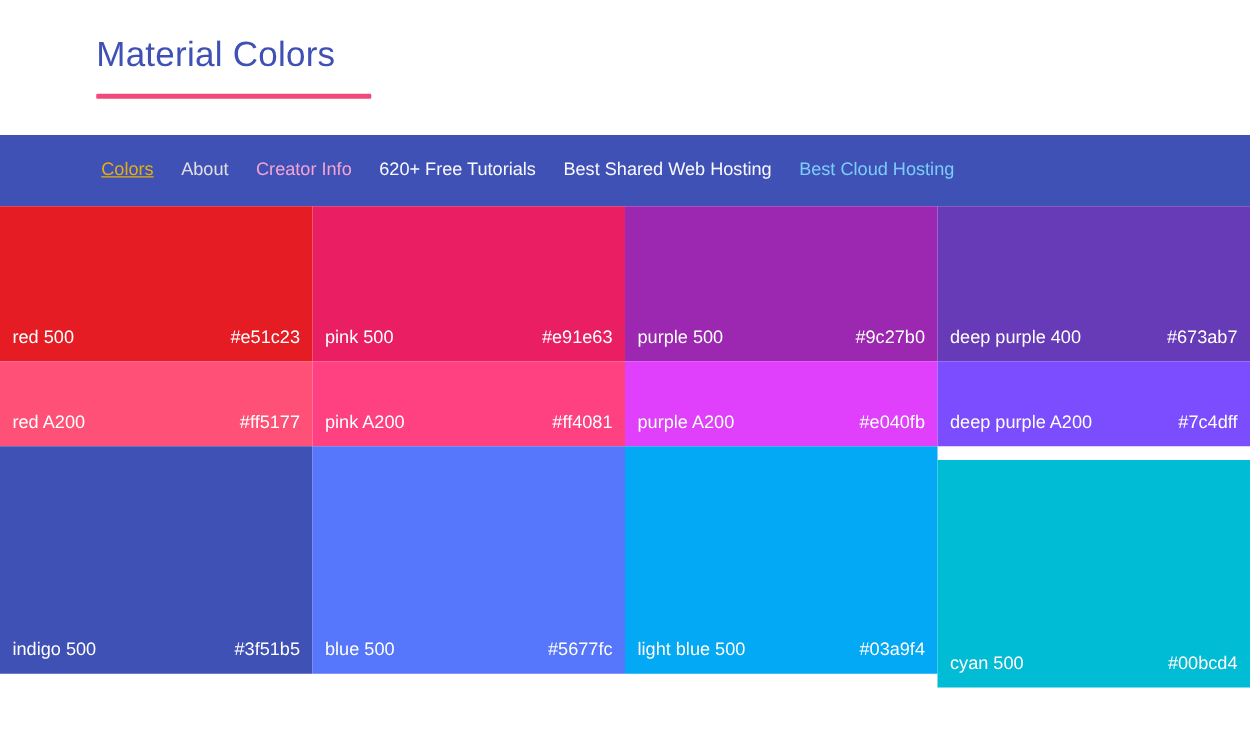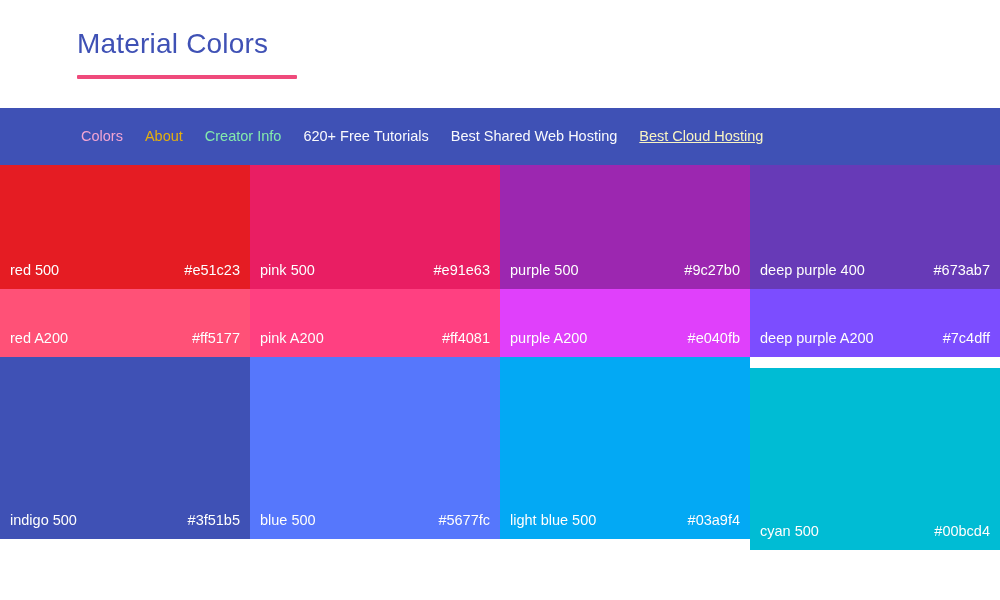--- a/index.html
+++ b/index.html
@@ -126,26 +126,26 @@
 
   <header class="site-header">
     <div class="brand-wrap">
       <h1 class="brand-title" style="color: rgb(63, 81, 181);">Material Colors</h1>
       <div class="brand-underline" style="background: rgb(239, 74, 123);"></div>
     </div>
   </header>
 
   <nav class="navbar" style="background: rgb(63, 81, 181);">
 
-  <a class="nav-item" style="color: #f9a8d4;">Colors</a>
-      <a class="nav-item" style="color: #eab308;">About</a>
-      <a class="nav-item" style="color: #86efac;">Creator Info</a>
+  <a class="nav-item" style="color: #eab308; text-decoration: underline;">Colors</a>
+      <a class="nav-item" style="color: #e5e5e5;">About</a>
+      <a class="nav-item" style="color: #f9a8d4;">Creator Info</a>
       <a class="nav-item" style="color: rgb(255, 255, 255);">620+ Free Tutorials</a>
       <a class="nav-item" style="color: rgb(255, 255, 255);">Best Shared Web Hosting</a>
-      <a class="nav-item" style="color: #fef9c3; text-decoration: underline;">Best Cloud Hosting</a>
+      <a class="nav-item" style="color: #7dd3fc;">Best Cloud Hosting</a>
     </nav>
 
   <main class="swatch-grid">
 
   <div class="swatch-row tall">
         <div class="swatch" style="background: rgb(229, 28, 35);">
           <div class="swatch-label-row">
             <span class="swatch-name">red 500</span>
             <span class="swatch-hex">#e51c23</span>
           </div>

